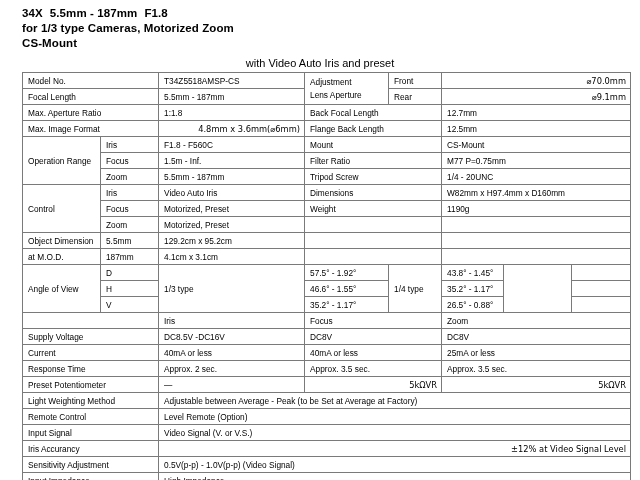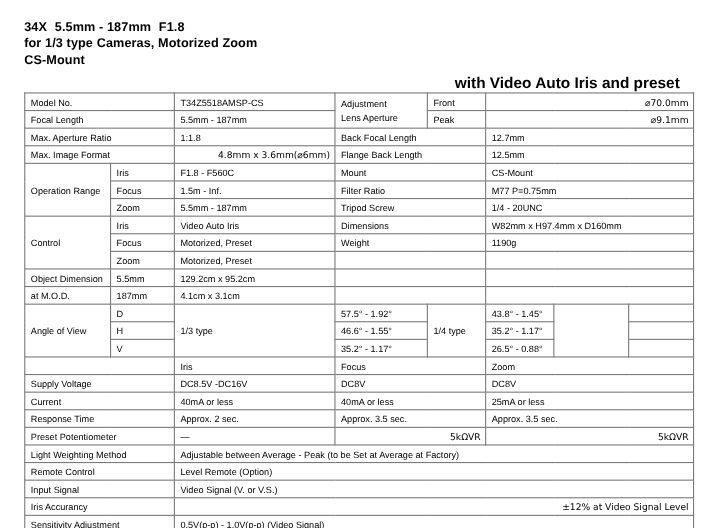--- a/index.html
+++ b/index.html
@@ -12,35 +12,35 @@
     height: 480px;
     font-family: "Liberation Sans", sans-serif;
     color: #000000;
     overflow: hidden;
   }
   .page {
     position: relative;
     width: 640px;
     height: 480px;
     box-sizing: border-box;
-    padding: 18px 10px 0 22px;
+    padding: 6px 10px 0 22px;
   }
   .heading {
     font-size: 11.5px;
     font-weight: bold;
     line-height: 15px;
     letter-spacing: 0.1px;
     white-space: pre;
   }
   .heading .gap { display: inline-block; width: 7px; }
   .subnote {
     margin-top: 6px;
-    font-size: 14px;
-    font-weight: bold;
-    text-align: right;
+    font-size: 11px;
+    font-weight: normal;
+    text-align: center;
     padding-right: 12px;
     line-height: 12px;
   }
   table.spec {
     margin-top: 3px;
     border-collapse: collapse;
     table-layout: fixed;
     width: 608px;
     font-size: 8.3px;
     line-height: 10px;
@@ -88,21 +88,21 @@
           <div>Adjustment</div>
           <div style="margin-top:3px">Lens Aperture</div>
         </td>
         <td>Front</td>
         <td colspan="3" class="sym">⌀70.0mm</td>
       </tr>
 
       <tr>
         <td colspan="2">Focal Length</td>
         <td>5.5mm - 187mm</td>
-        <td>Peak</td>
+        <td>Rear</td>
         <td colspan="3" class="sym">⌀9.1mm</td>
       </tr>
 
       <tr>
         <td colspan="2">Max. Aperture Ratio</td>
         <td>1:1.8</td>
         <td colspan="2">Back Focal Length</td>
         <td colspan="3">12.7mm</td>
       </tr>
 

